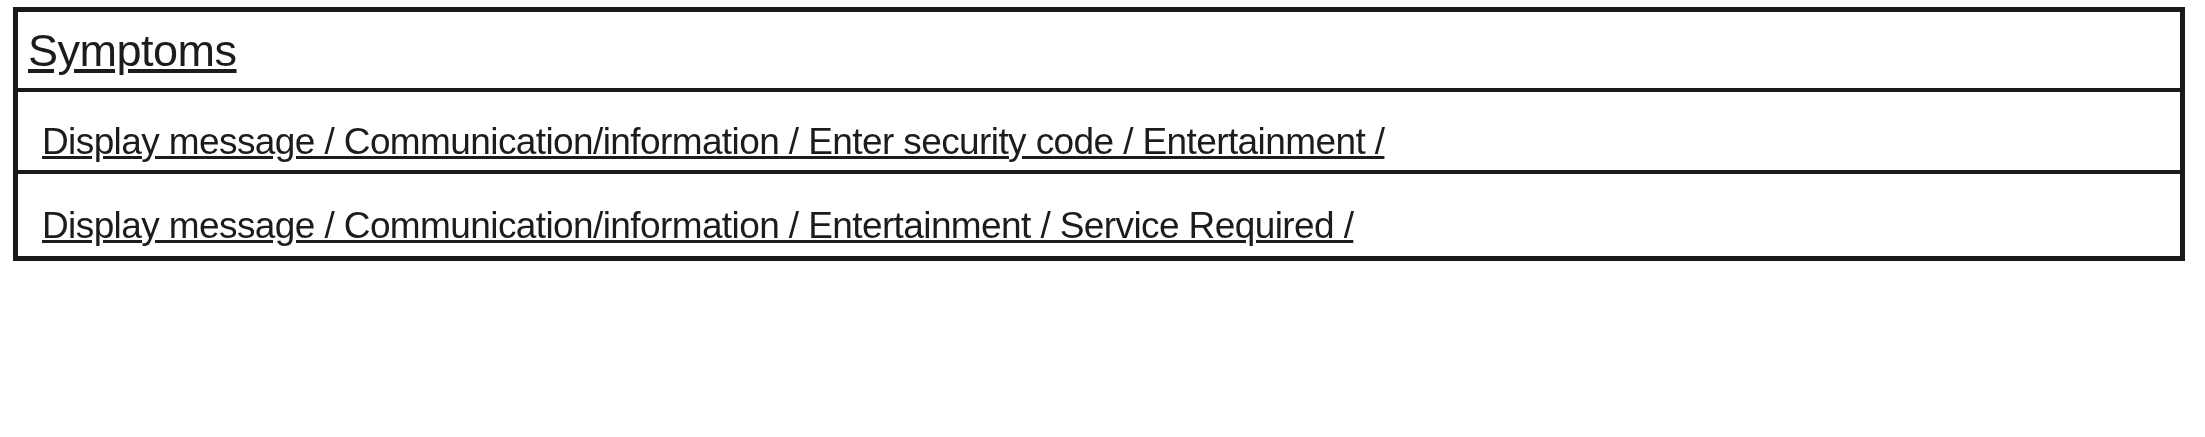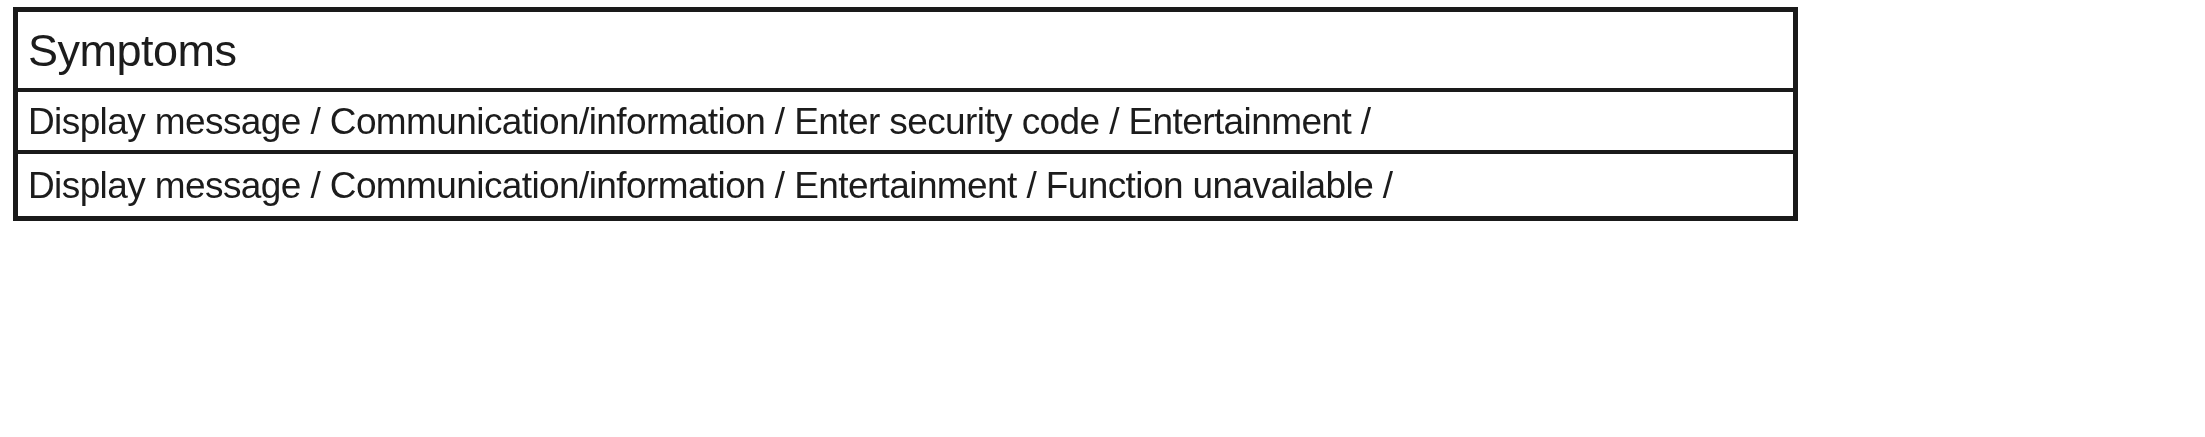--- a/index.html
+++ b/index.html
@@ -18,50 +18,52 @@
     background: var(--background);
     font-family: "Liberation Sans", sans-serif;
     color: var(--text);
     position: relative;
     overflow: hidden;
   }
   .symptoms-table {
     position: absolute;
     left: 13px;
     top: 7px;
-    width: 1785px;
+    width: 2172px;
     border: 5px solid var(--border);
     background: var(--background);
+    text-decoration: underline;
   }
   .header-row {
     height: 80px;
     border-bottom: 4px solid var(--border);
     display: flex;
     align-items: center;
     padding: 0 10px;
     font-size: 45px;
     letter-spacing: -0.5px;
     line-height: 1;
   }
   .data-row {
     height: 62px;
     border-bottom: 4px solid var(--border);
     display: flex;
     align-items: center;
-    padding: 0 10px;
+    padding: 0 24px;
     font-size: 37px;
     letter-spacing: -0.6px;
     line-height: 1;
     white-space: nowrap;
     overflow: hidden;
+    margin-top: 20px;
   }
   .data-row:last-child {
     border-bottom: none;
   }
 </style>
 </head>
 <body>
 
 <div class="symptoms-table">
   <div class="header-row">Symptoms</div>
   <div class="data-row">Display message / Communication/information / Enter security code / Entertainment /</div>
-  <div class="data-row">Display message / Communication/information / Entertainment / Function unavailable /</div>
+  <div class="data-row">Display message / Communication/information / Entertainment / Service Required /</div>
 </div>
 
 </body></html>

